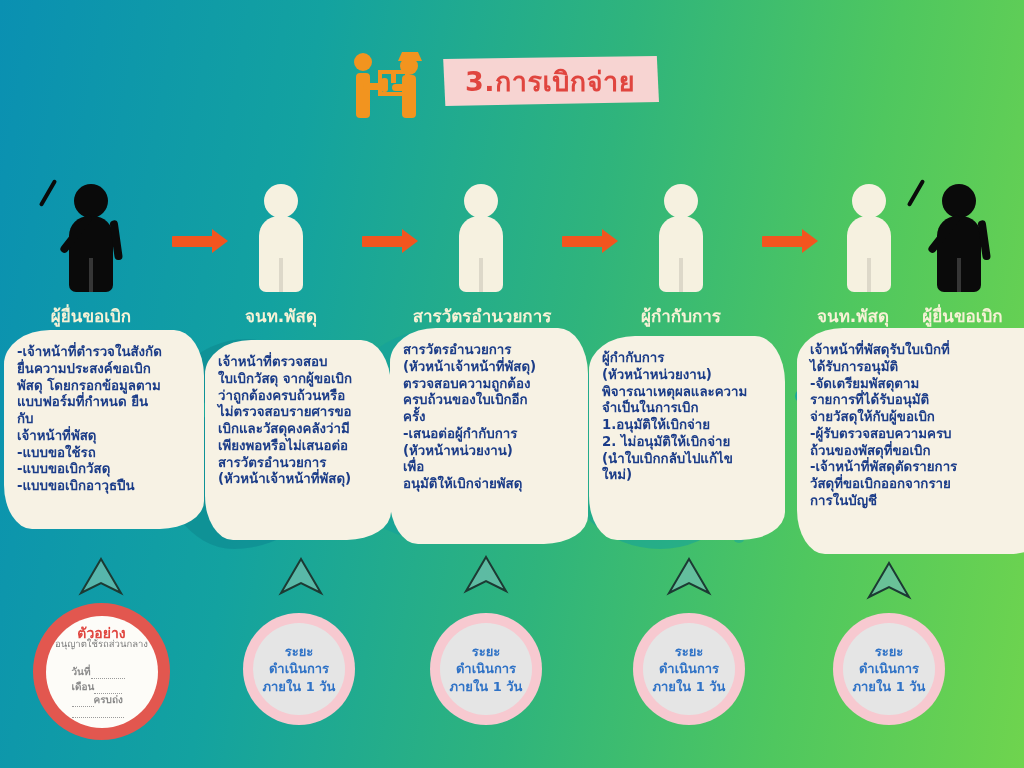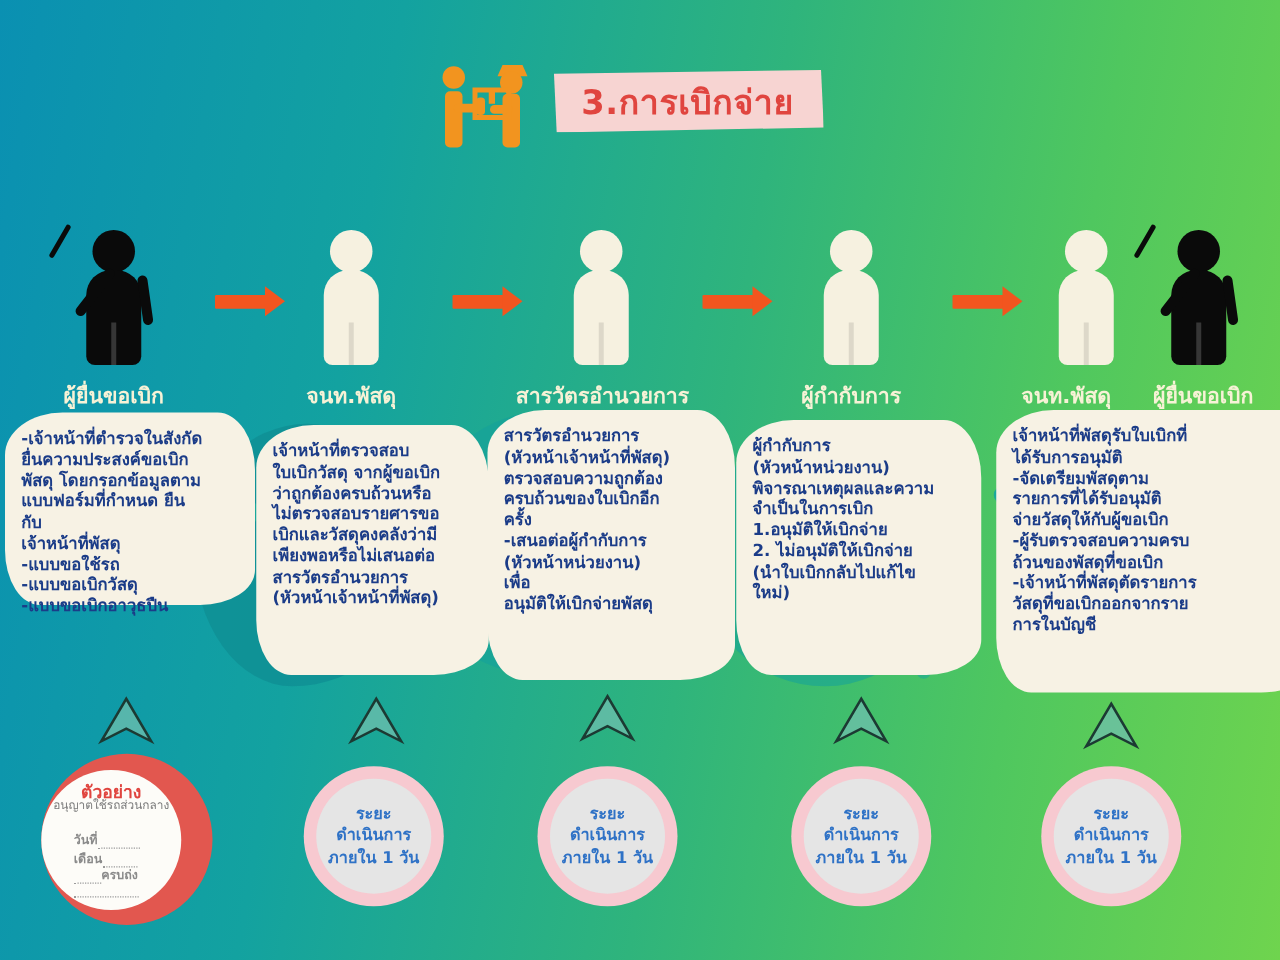--- a/index.html
+++ b/index.html
@@ -64,21 +64,21 @@
 
   
   .tcircle{position:absolute;width:112px;height:112px;border-radius:50%;
     background:#f7c9d0;display:flex;align-items:center;justify-content:center;}
   .tcircle .inner{width:92px;height:92px;border-radius:50%;background:#e5e5e5;
     display:flex;align-items:center;justify-content:center;text-align:center;
     color:#2f72c6;font-size:13px;font-weight:bold;line-height:1.35;white-space:pre-line;}
 
   
   .stamp{position:absolute;left:33px;top:559px;width:137px;height:137px;border-radius:50%;
-    background:#e2574f;display:flex;align-items:center;}
+    background:#e2574f;display:flex;align-items:center;justify-content:center;}
   .stamp-inner{width:112px;height:112px;border-radius:50%;background:#fdfcf8;position:relative;overflow:hidden;}
   .stamp-t1{position:absolute;top:6px;left:0;right:0;text-align:center;color:#e0453f;font-size:14px;font-weight:bold;}
   .stamp-t2{position:absolute;top:20px;left:0;right:0;text-align:center;color:#7b7b7b;font-size:9.5px;font-weight:normal;}
   .stamp-row{position:absolute;left:26px;right:10px;color:#8a8a8a;font-size:10px;font-weight:bold;}
   .sline{display:inline-block;border-bottom:1px dotted #9a9a9a;vertical-align:bottom;}
 </style>
 </head>
 <body>
 
 <div class="stage">
@@ -160,21 +160,21 @@
     <div class="p-stick" style="left:-16px;top:-6px;transform:rotate(30deg);"></div>
   </div>
 
   <div class="role-label" style="left:45px;top:258px;width:92px;">ผู้ยื่นขอเบิก</div>
   <div class="role-label" style="left:226px;top:258px;width:110px;">จนท.พัสดุ</div>
   <div class="role-label" style="left:396px;top:258px;width:172px;">สารวัตรอำนวยการ</div>
   <div class="role-label" style="left:625px;top:258px;width:112px;">ผู้กำกับการ</div>
   <div class="role-label" style="left:800px;top:258px;width:106px;">จนท.พัสดุ</div>
   <div class="role-label" style="left:905px;top:258px;width:115px;">ผู้ยื่นขอเบิก</div>
 
-  <div class="card" style="left:4px;top:286px;width:200px;height:154px;">
+  <div class="card" style="left:4px;top:286px;width:200px;height:199px;">
     <p>-เจ้าหน้าที่ตำรวจในสังกัด
 ยื่นความประสงค์ขอเบิก
 พัสดุ โดยกรอกข้อมูลตาม
 แบบฟอร์มที่กำหนด ยืน
 กับ
 เจ้าหน้าที่พัสดุ
 -แบบขอใช้รถ
 -แบบขอเบิกวัสดุ
 -แบบขอเบิกอาวุธปืน</p>
   </div>

